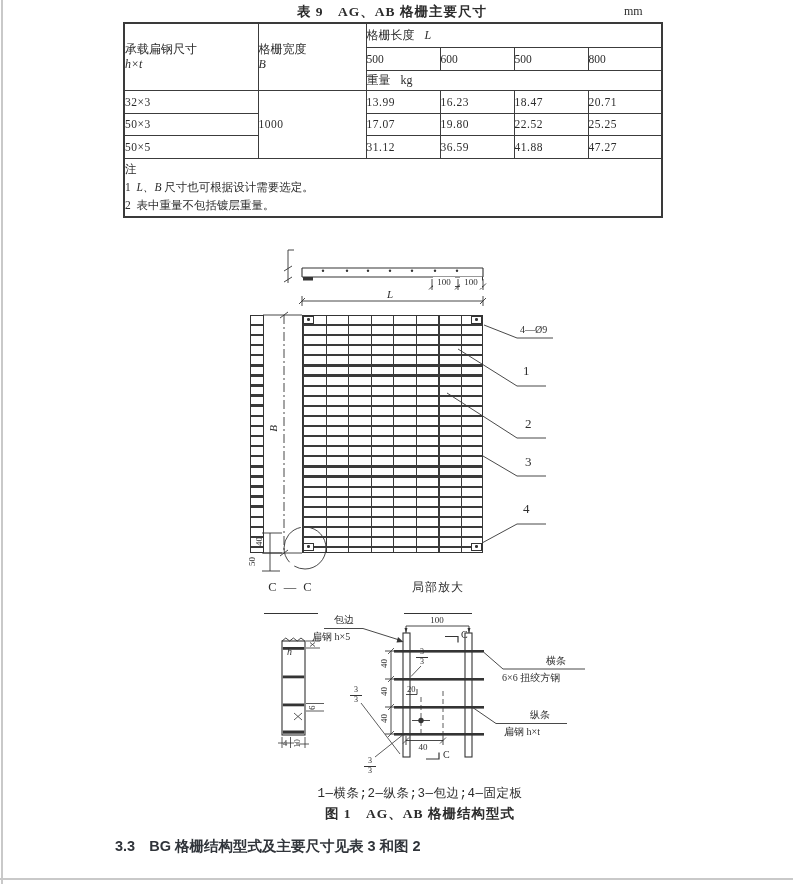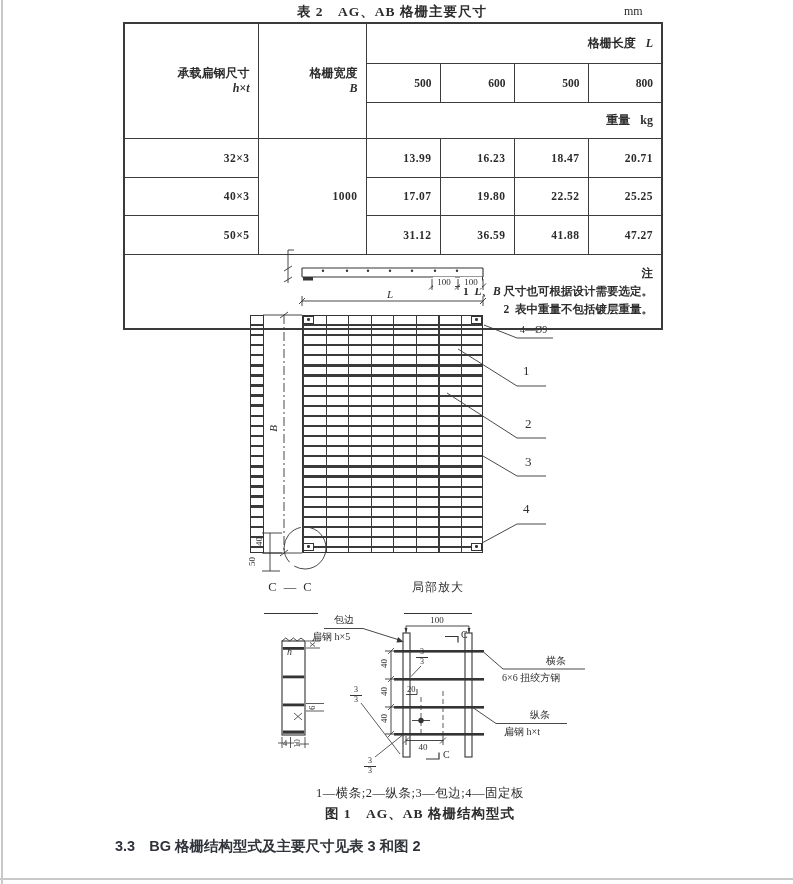--- a/index.html
+++ b/index.html
@@ -10,21 +10,21 @@
   .page-edge-left{position:absolute;left:1px;top:0;bottom:0;width:1.5px;background:#c9c9c9;}
   .page-edge-bottom{position:absolute;left:0;top:878px;width:793px;height:1.5px;background:#c9c9c9;}
 
   
   .tbl-title{position:absolute;left:123px;top:3px;width:538px;text-align:center;
     font-size:13.5px;font-weight:bold;letter-spacing:1px;color:#2c2c2c;}
   .tbl-unit{position:absolute;left:624px;top:4px;font-size:12px;color:#2c2c2c;}
   .tbl-wrap{position:absolute;left:123px;top:22px;width:538px;}
   table.t2{border-collapse:collapse;width:538px;table-layout:fixed;
     border:2px solid #3a3a3a;font-size:12px;color:#2c2c2c;}
-  table.t2 td{border:1.3px solid #3c3c3c;text-align:right;vertical-align:middle;padding:8px;font-weight:bold;}
+  table.t2 td{border:1.3px solid #3c3c3c;text-align:left;vertical-align:middle;padding:0;}
   tr.r1 td{height:23px;}
   tr.r2 td{height:22px;font-size:11.5px;}
   tr.r3 td{height:19px;margin-left:26px;}
   tr.rd td{height:21.5px;font-size:11.5px;letter-spacing:.5px;}
   td.notes-cell{height:57px;text-align:left;vertical-align:top;padding:5px 8px 6px 26px;font-size:11.5px;line-height:18px;}
   .hdr2{line-height:15px;}
   .it{font-style:italic;font-family:"Liberation Serif","DejaVu Serif",serif;}
   .gap{display:inline-block;width:10px;}
 
   
@@ -40,35 +40,35 @@
     background-image:repeating-linear-gradient(180deg,transparent 0 7.6px,#3a3a3a 7.6px 10.1px);}
   .corner{position:absolute;width:11px;height:8px;background:#fff;border:1.2px solid #343434;box-sizing:border-box;}
   .corner i{position:absolute;left:3px;top:1.5px;width:2.6px;height:2.6px;border-radius:50%;background:#343434;}
   .lb{position:absolute;font-size:10px;line-height:11px;color:#2f2f2f;white-space:nowrap;}
   .rot{transform:rotate(-90deg);transform-origin:center;}
   .ctr{text-align:center;}
   .undl{border-bottom:1.2px solid #343434;padding-bottom:20px;}
   .weld{position:absolute;width:12px;text-align:center;font-size:8px;line-height:8px;color:#2f2f2f;}
   .weld .wt{display:block;border-bottom:1px solid #343434;padding-bottom:.5px;}
   .weld .wb{display:block;padding-top:.5px;}
-  .cap1{position:absolute;left:20px;top:540px;width:320px;text-align:center;font-size:12.5px;color:#2c2c2c;letter-spacing:.5px;}
+  .cap1{position:absolute;left:20px;top:540px;width:320px;text-align:center;font-size:12.5px;color:#2c2c2c;letter-spacing:.5px;font-family:Liberation Mono, monospace;}
   .cap2{position:absolute;left:20px;top:560px;width:320px;text-align:center;font-size:13.5px;font-weight:bold;color:#2c2c2c;letter-spacing:1px;}
 
   
   .sec33{position:absolute;left:115px;top:837px;font-family:"Liberation Sans","DejaVu Sans",sans-serif;
     font-size:14.5px;color:#30343a;font-weight:600;}
   .sec33 .num{font-weight:700;margin-right:14px;}
 </style>
 </head>
 <body>
 
 <div class="page-edge-left"></div>
 <div class="page-edge-bottom"></div>
 
-<div class="tbl-title">表 2　AG、AB 格栅主要尺寸</div>
+<div class="tbl-title">表 9　AG、AB 格栅主要尺寸</div>
 <div class="tbl-unit">mm</div>
 
 <div class="tbl-wrap">
 <table class="t2">
   <colgroup>
     <col style="width:134px">
         <col style="width:108px">
     <col style="width:74px">
         <col style="width:74px">
         <col style="width:74px">
@@ -101,21 +101,21 @@
   </tr>
   <tr class="rd">
     <td>32×3</td>
     <td rowspan="3">1000</td>
     <td>13.99</td>
     <td>16.23</td>
     <td>18.47</td>
     <td>20.71</td>
   </tr>
   <tr class="rd">
-    <td>40×3</td>
+    <td>50×3</td>
     <td>17.07</td>
     <td>19.80</td>
     <td>22.52</td>
     <td>25.25</td>
   </tr>
   <tr class="rd">
     <td>50×5</td>
     <td>31.12</td>
     <td>36.59</td>
     <td>41.88</td>

